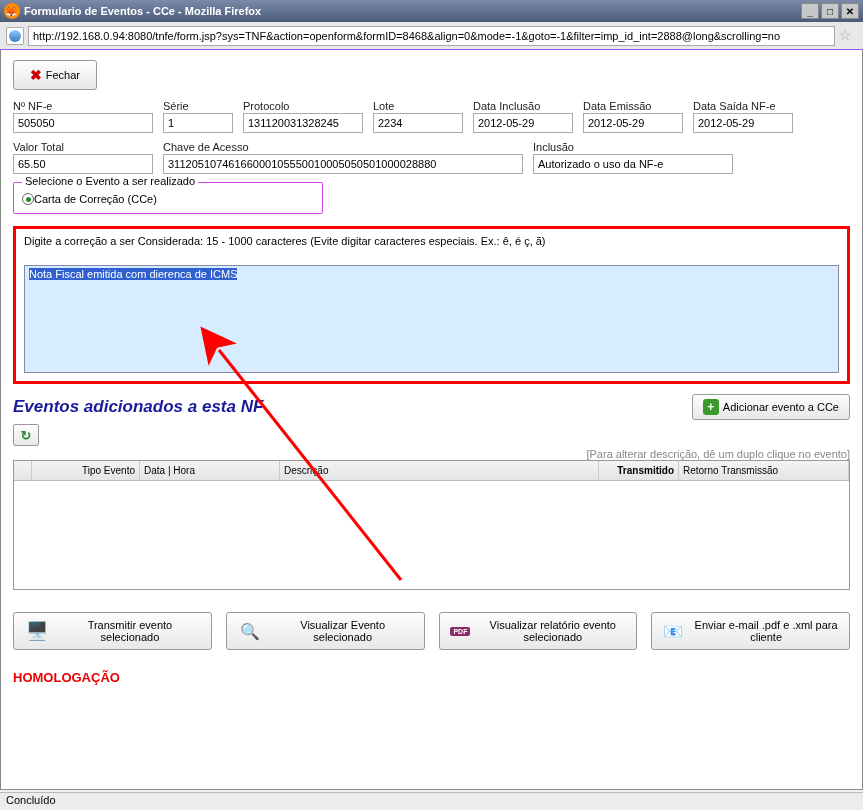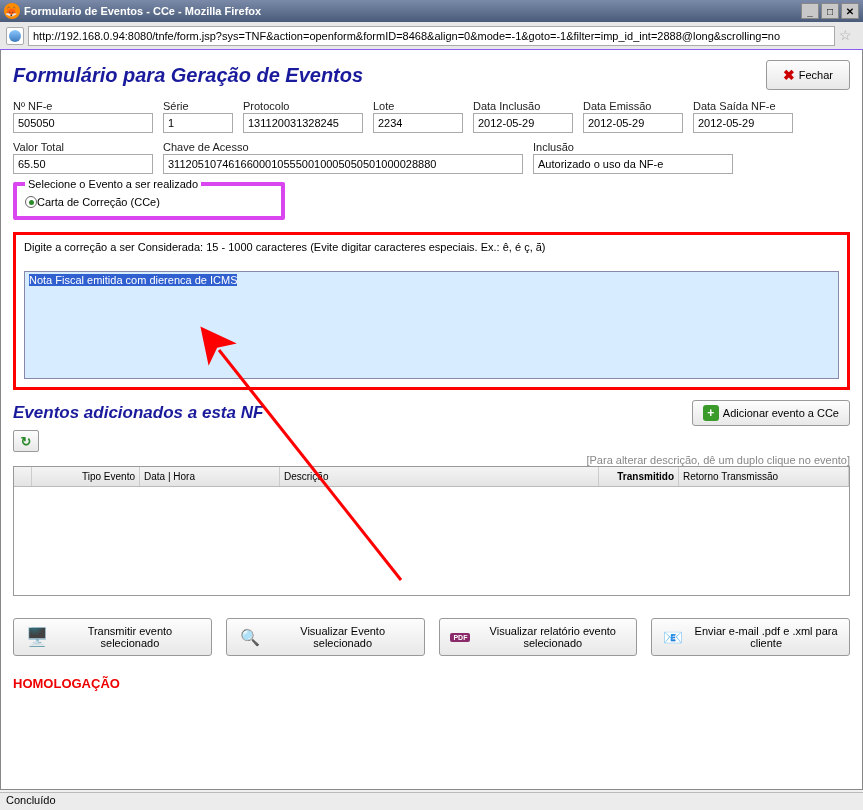--- a/index.html
+++ b/index.html
@@ -31,21 +31,21 @@
 
 .w-nf { width: 140px; }
 .w-serie { width: 70px; }
 .w-proto { width: 120px; }
 .w-lote { width: 90px; }
 .w-data { width: 100px; }
 .w-valor { width: 140px; }
 .w-chave { width: 360px; }
 .w-sit { width: 200px; }
 
-.fieldset { border: 4px solid #d946ef; border-radius: 2px; padding: 10px 8px 8px; position: relative; margin-top: 0; width: 272px; }
+.fieldset { border: 1px solid #d946ef; border-radius: 2px; padding: 10px 8px 8px; position: relative; margin-top: 0; width: 310px; }
 .fieldset .legend { position: absolute; top: -8px; left: 8px; background: #fff; padding: 0 3px; font-size: 11px; }
 .radio-row { display: flex; align-items: flex-end; font-size: 11px; }
 .radio-dot { width: 12px; height: 12px; border: 1px solid #666; border-radius: 50%; display: inline-flex; align-items: center; justify-content: center; }
 .radio-dot .inner { width: 5px; height: 5px; background: #2a8a2a; border-radius: 50%; }
 
 .correction-box { border: 3px solid #f00; padding: 6px 8px 8px; margin-top: 12px; }
 .correction-label { font-size: 11px; margin-bottom: 18px; }
 .correction-area { width: 100%; height: 108px; border: 1px solid #88a; background: #d8ecff; font-size: 11px; padding: 2px 4px; resize: none; }
 .correction-area .seltext { background: #3060d0; color: #fff; display: inline; }
 
@@ -99,21 +99,20 @@
   <div class="globe">
       <div class="globe-icon"></div>
     </div>
   <input type="text" value="http://192.168.0.94:8080/tnfe/form.jsp?sys=TNF&amp;action=openform&amp;formID=8468&amp;align=0&amp;mode=-1&amp;goto=-1&amp;filter=imp_id_int=2888@long&amp;scrolling=no" style="">
   <div class="star">☆</div>
 </div>
 
 <div class="page">
 
   <div class="page-header">
-    <div class="page-title">Formulário para Geração de Eventos</div>
     <button class="btn btn-close">
       <span class="x-icon">✖</span>
       <span>Fechar</span>
     </button>
   </div>
 
   <div class="fields-row">
     <div class="field w-nf">
       <label>Nº NF-e</label>
       <input value="505050" style="">

